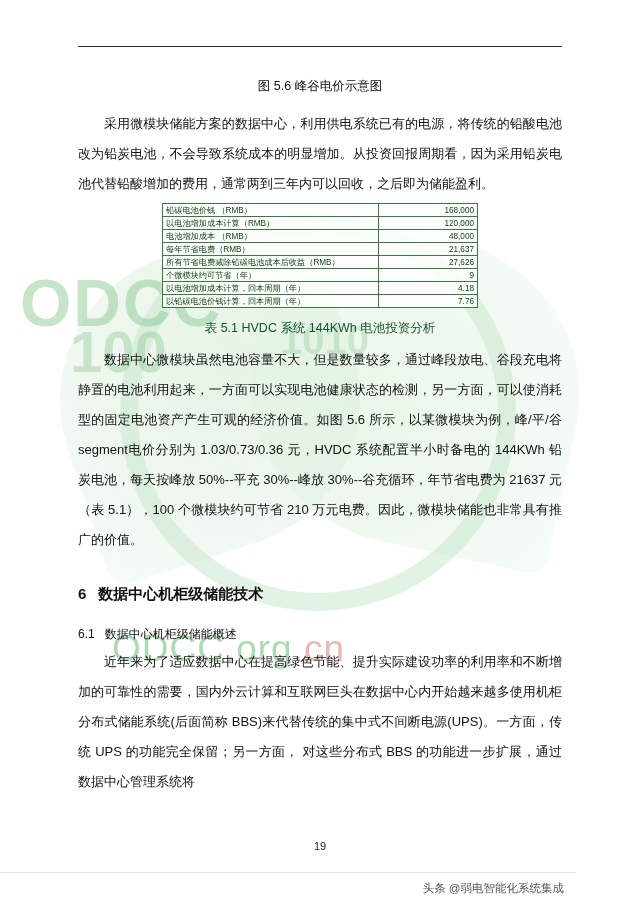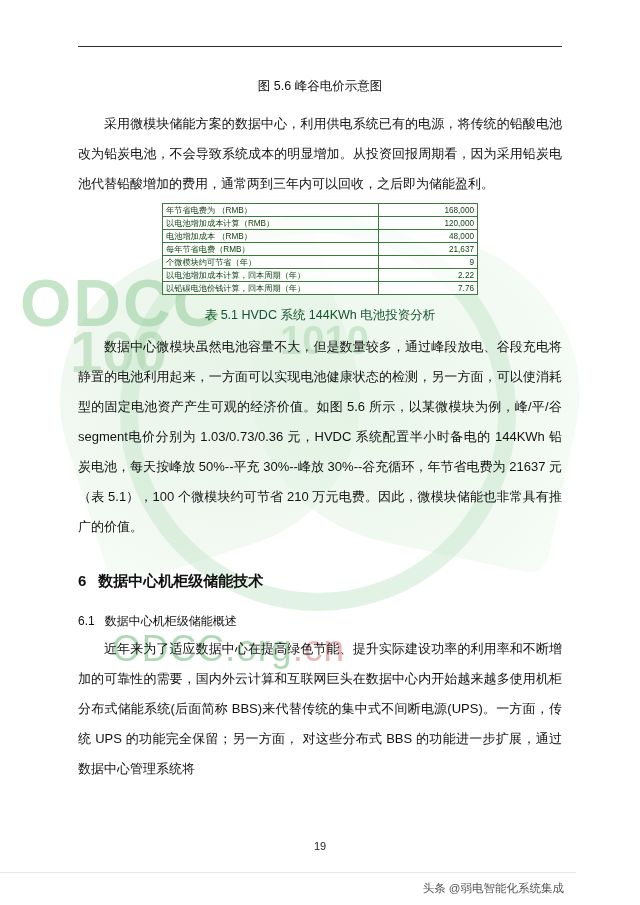--- a/index.html
+++ b/index.html
@@ -211,42 +211,46 @@
   <div class="content">
 
     <div class="fig-caption">图 5.6  峰谷电价示意图</div>
 
     <p class="body">采用微模块储能方案的数据中心，利用供电系统已有的电源，将传统的铅酸电池改为铅炭电池，不会导致系统成本的明显增加。从投资回报周期看，因为采用铅炭电池代替铅酸增加的费用，通常两到三年内可以回收，之后即为储能盈利。</p>
 
     <div class="tbl-wrap">
       <table class="invest">
         <tbody>
           <tr>
-            <td>年节省电费为  （RMB）</td>
+            <td>铅碳电池价钱  （RMB）</td>
             <td class="val">168,000</td>
           </tr>
           <tr>
             <td>以电池增加成本计算（RMB）</td>
             <td class="val">120,000</td>
           </tr>
           <tr>
             <td>电池增加成本  （RMB）</td>
             <td class="val">48,000</td>
           </tr>
           <tr>
             <td>每年节省电费（RMB）</td>
             <td class="val">21,637</td>
           </tr>
           <tr>
+            <td>所有节省电费减除铅碳电池成本后收益（RMB）</td>
+            <td class="val">27,626</td>
+          </tr>
+          <tr>
             <td>个微模块约可节省（年）</td>
             <td class="val">9</td>
           </tr>
           <tr>
             <td>以电池增加成本计算，回本周期（年）</td>
-            <td class="val">2.22</td>
+            <td class="val">4.18</td>
           </tr>
           <tr>
             <td>以铅碳电池价钱计算，回本周期（年）</td>
             <td class="val">7.76</td>
           </tr>
         </tbody>
       </table>
     </div>
 
     <div class="tbl-caption">表 5.1  HVDC 系统 144KWh 电池投资分析</div>

